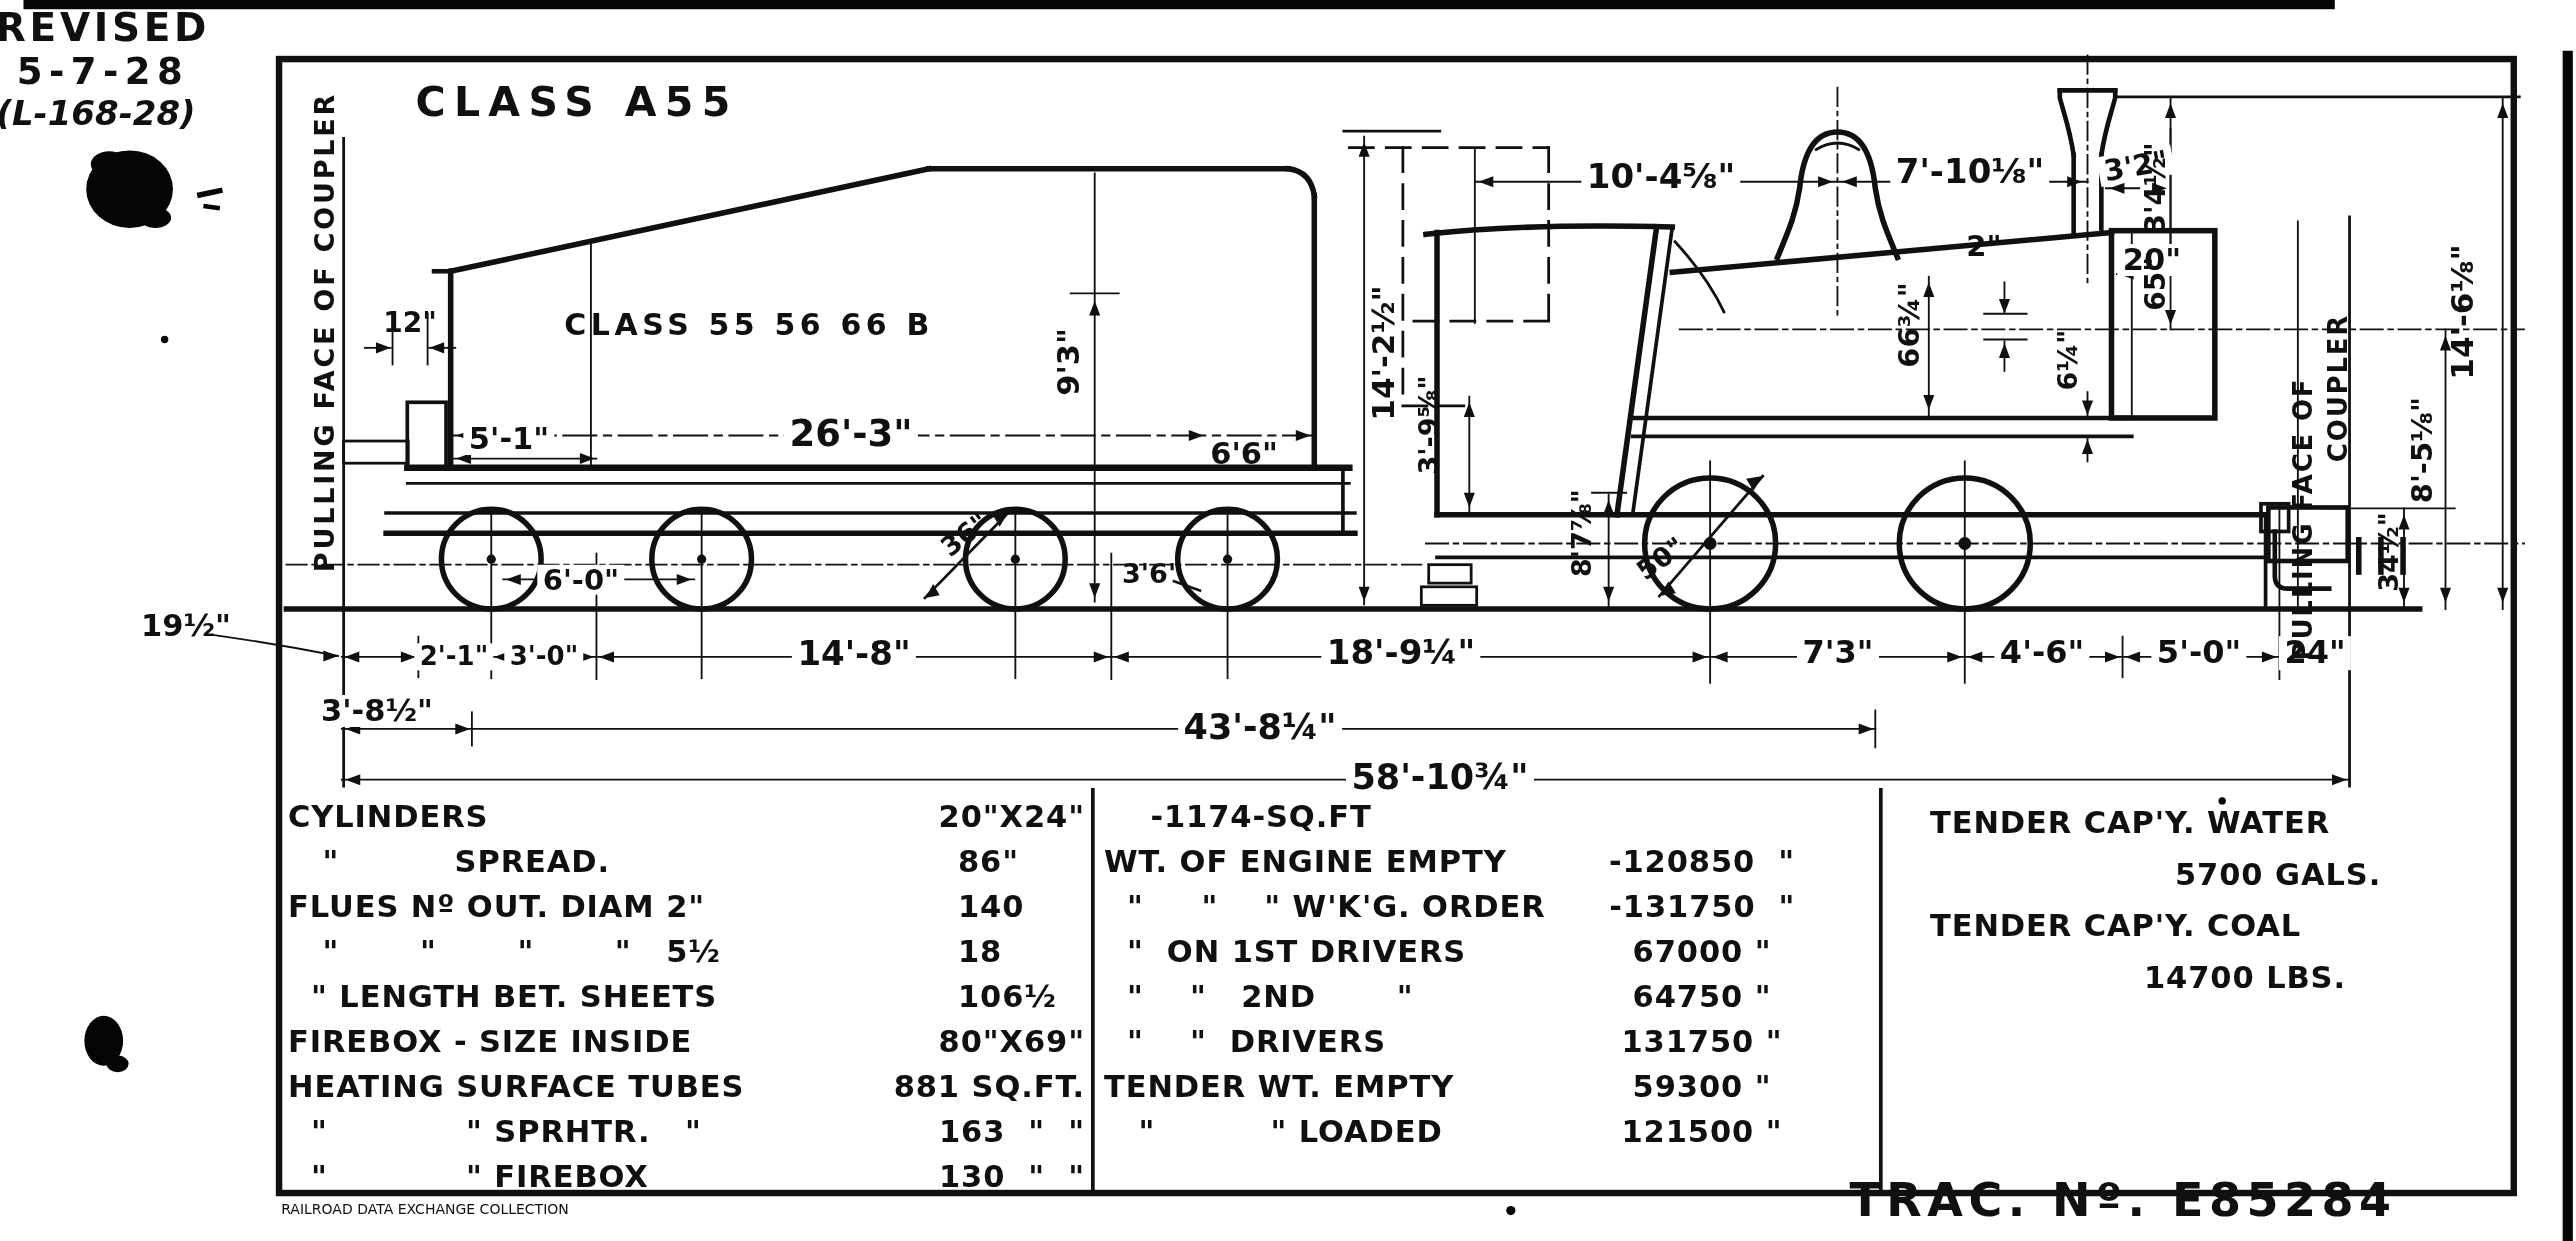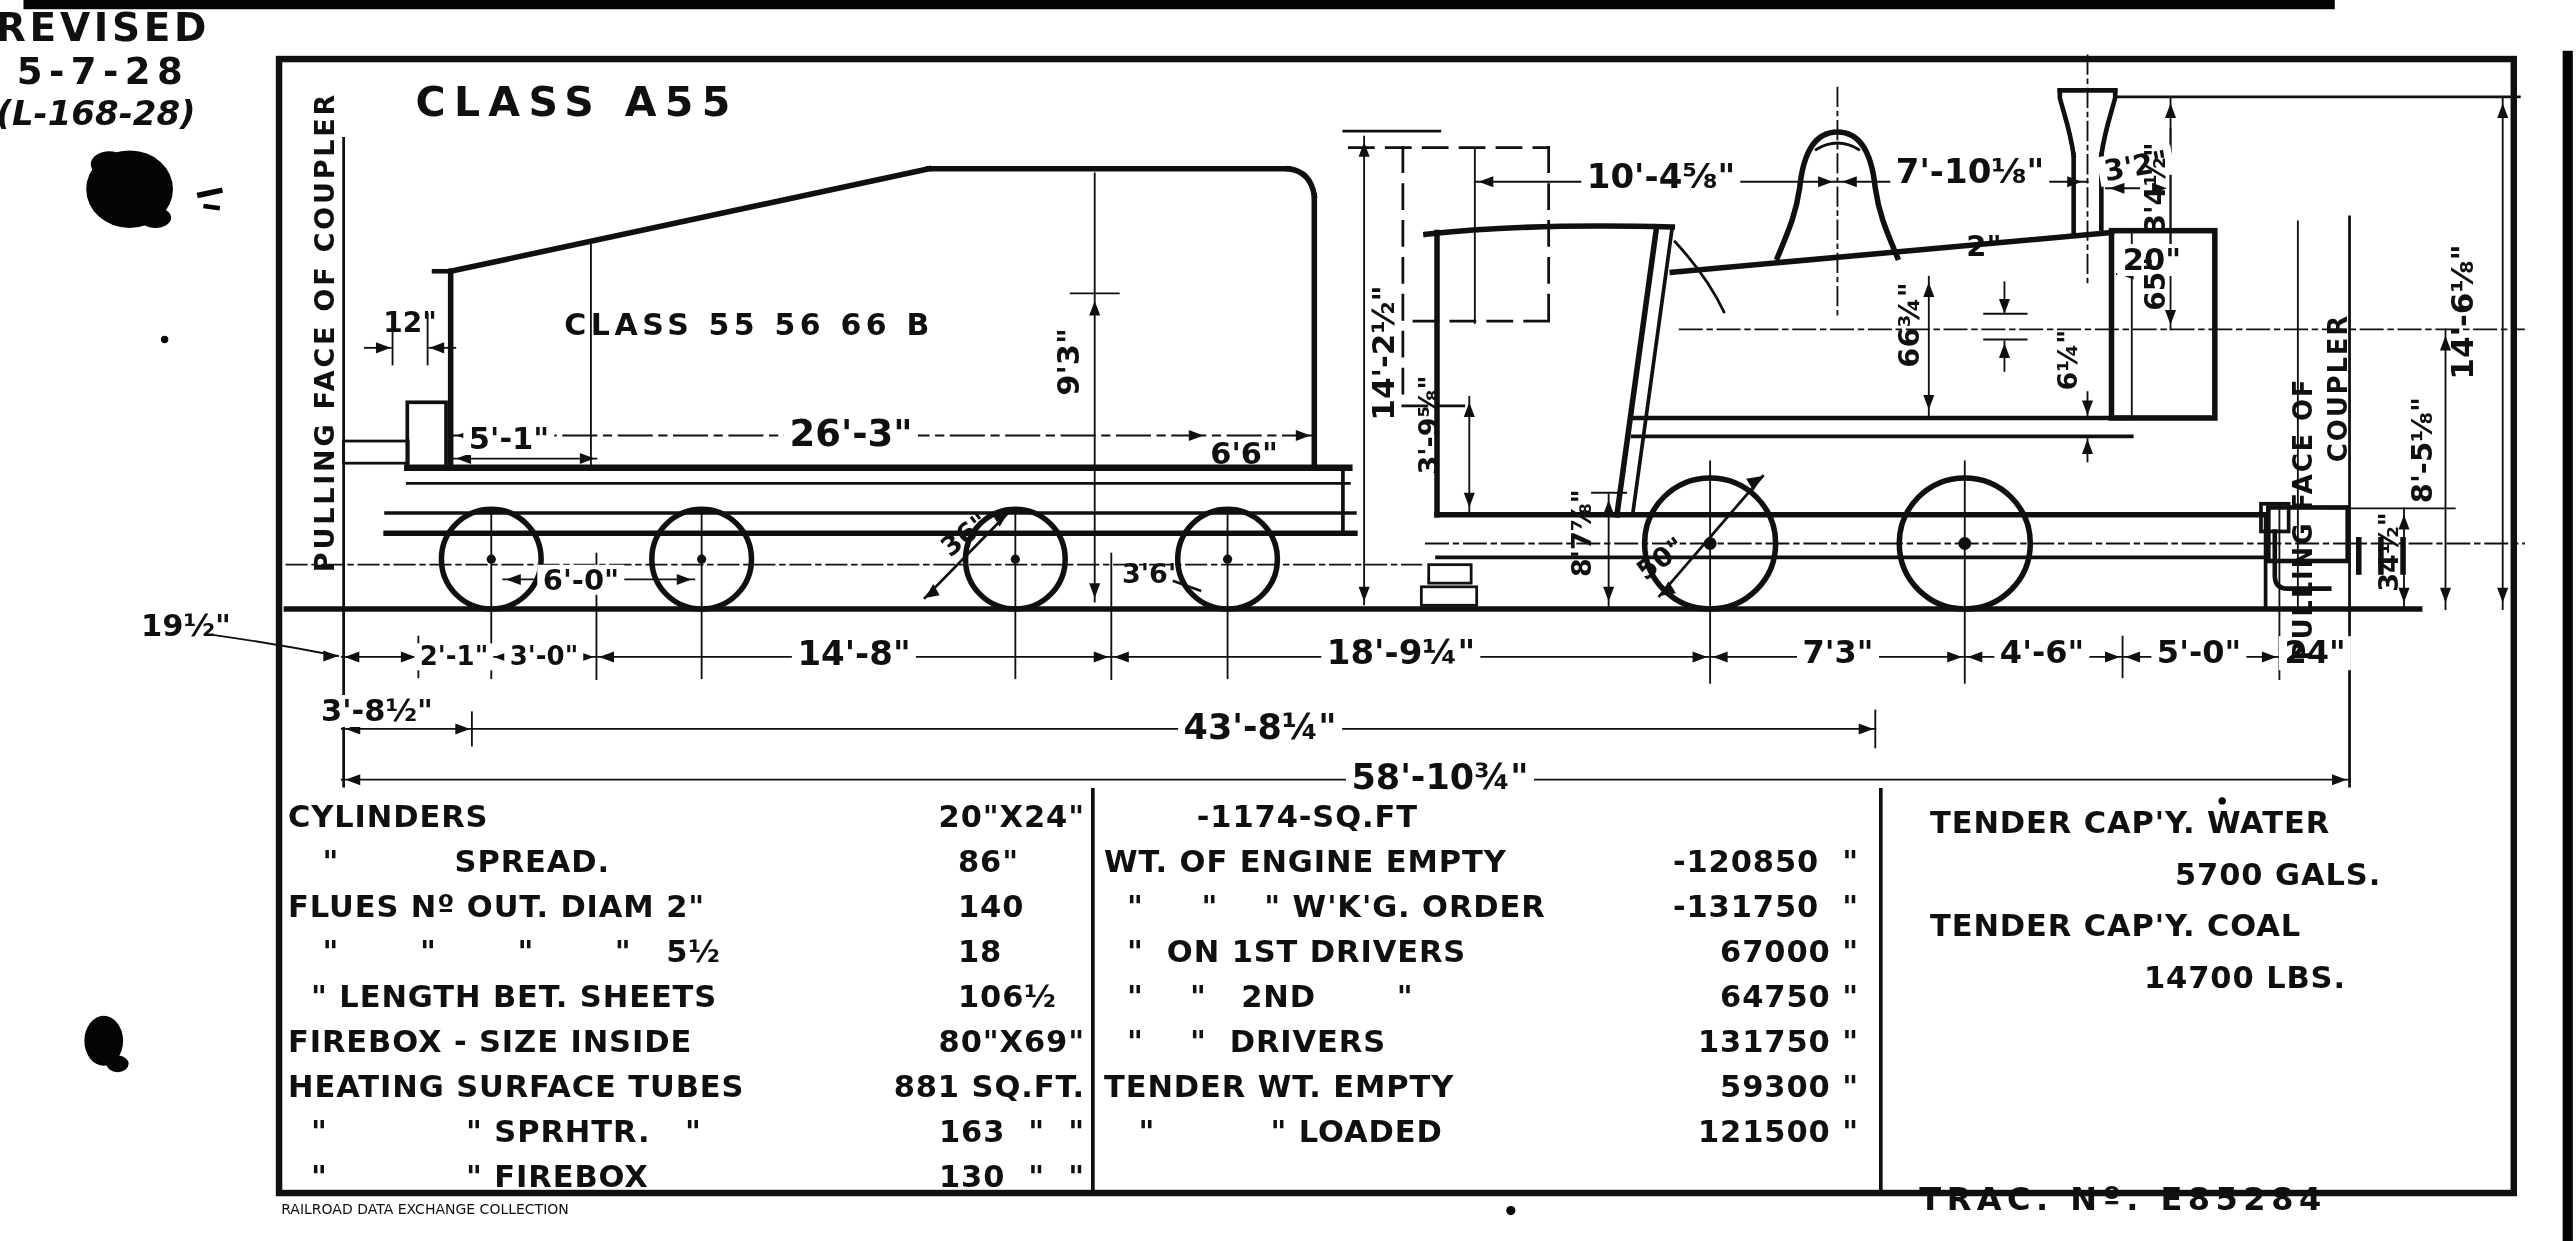--- a/index.html
+++ b/index.html
@@ -12,21 +12,21 @@
   .lbl.bg{background:#ffffff;padding:0 5.5px;}
   .lbl.it{font-style:italic;}
   #spec-left,#spec-mid{position:absolute;z-index:2;}
   .spec-row{display:flex;height:45px;align-items:center;font-weight:bold;}
   .spec-l{white-space:pre;}
   .spec-v{white-space:pre;}
   #spec-left{left:288px;top:794px;width:797px;font-size:30.5px;letter-spacing:0.9px;}
   #spec-left .spec-l{width:670px;}
   #spec-mid{left:1104px;top:794px;width:755px;font-size:30.5px;letter-spacing:0.9px;}
   #spec-mid .spec-l{flex:1;}
-  #spec-mid .spec-v{width:314px;text-align:right;}
+  #spec-mid .spec-v{width:314px;text-align:center;}
   .rline{position:absolute;z-index:2;font-weight:bold;font-size:30.5px;letter-spacing:0.9px;white-space:pre;margin-left:32px;}
 </style>
 </head>
 <body>
 
 <div id="sheet">
 
   <svg id="lineart" width="2576" height="1241" viewBox="0 0 2791 1345">
     <g stroke="#101010" fill="none" stroke-linecap="square">
 
@@ -322,21 +322,21 @@
       <span class="lbl" style="left: 1429px; top: 425px; font-size: 27px; transform: translate(-50%, -50%) rotate(-90deg);">3'-9⅝"</span>
       <span class="lbl" style="left: 1582px; top: 533px; font-size: 27px; transform: translate(-50%, -50%) rotate(-90deg);">8'7⅞"</span>
       <span class="lbl" style="left: 2156px; top: 188px; font-size: 28px; transform: translate(-50%, -50%) rotate(-90deg);">3'4½"</span>
       <span class="lbl" style="left: 2156px; top: 284px; font-size: 28px; transform: translate(-50%, -50%) rotate(-90deg);">65"</span>
       <span class="lbl" style="left: 2422px; top: 450px; font-size: 29px; transform: translate(-50%, -50%) rotate(-90deg);">8'-5⅛"</span>
       <span class="lbl" style="left: 2389px; top: 552px; font-size: 27px; transform: translate(-50%, -50%) rotate(-90deg);">34½"</span>
       <span class="lbl" style="left: 2462px; top: 312px; font-size: 31px; transform: translate(-50%, -50%) rotate(-90deg);">14'-6⅛"</span>
       <span class="lbl" style="left: 325px; top: 332px; font-size: 27px; letter-spacing: 2.8px; transform: translate(-50%, -50%) rotate(-90deg);">PULLING FACE OF COUPLER</span>
       <span class="lbl" style="left: 2304px; top: 519px; font-size: 26px; letter-spacing: 1.8px; transform: translate(-50%, -50%) rotate(-90deg);">PULLING FACE OF</span>
       <span class="lbl" style="left: 2339px; top: 388px; font-size: 26px; letter-spacing: 1.8px; transform: translate(-50%, -50%) rotate(-90deg);">COUPLER</span>
-      <span class="lbl" style="left: 2123px; top: 1200px; font-size: 32px; letter-spacing: 5.5px; transform: translate(-50%, -50%);">TRAC. Nº. E85284</span>
+      <span class="lbl" style="left: 2123px; top: 1200px; font-size: 46px; letter-spacing: 5.5px; transform: translate(-50%, -50%);">TRAC. Nº. E85284</span>
       <span class="lbl" style="left: 425px; top: 1209px; font-size: 14px; font-weight: normal; transform: translate(-50%, -50%);">RAILROAD DATA EXCHANGE COLLECTION</span>
     </div>
 
   <div id="spec-left">
       <div class="spec-row">
         <span class="spec-l">CYLINDERS</span>
         <span class="spec-v">20"X24"</span>
       </div>
       <div class="spec-row">
         <span class="spec-l">   "          SPREAD.</span>

